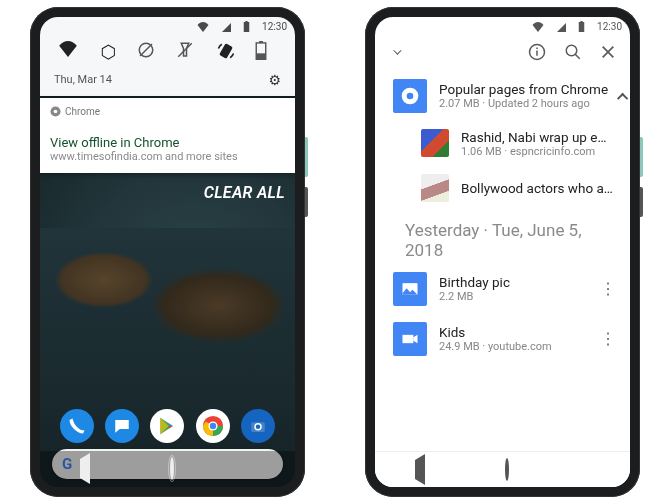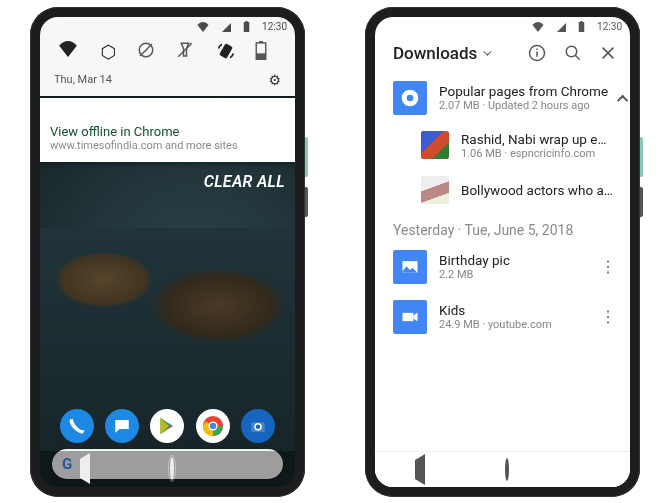--- a/index.html
+++ b/index.html
@@ -141,21 +141,21 @@
   }
   .dl-item .thumb.sm{ width:28px; height:28px; }
   .thumb.blue{ background:#4285F4; }
   .thumb.img1{ background:linear-gradient(135deg,#3b5bd1 40%,#d04a2f 41% 70%,#2e7d32 71%); }
   .thumb.img2{ background:linear-gradient(160deg,#eee 40%,#b88 41% 70%,#eed 71%); }
   .dl-item .txt .t{ font-size:13.5px; color:#222; white-space:nowrap; overflow:hidden; text-overflow:ellipsis; max-width:155px;}
   .dl-item .txt .s{ font-size:11px; color:#868686; }
   .dl-item .trail{ margin-left:auto; color:#6b6b6b; font-size:16px; width:16px; text-align:center;}
   .dl-sub{ padding-left:46px; }
   .dl-sub .dl-item{ padding-left:0; }
-  .section-date{ font-size:14px; color:#8a8a8a; padding:10px 18px 4px 18px; }
+  .section-date{ font-size:17px; color:#8a8a8a; padding:10px 18px 4px 30px; }
   .chev{ display:inline-block; width:8px;height:8px;border-right:2px solid #555;border-bottom:2px solid #555; }
   .chev.down{ transform:rotate(45deg) translateY(-2px);}
   .chev.up{ transform:rotate(-135deg) translateY(-2px);}
   .chev.sm{ width:6px;height:6px;border-width:1.5px;}
   svg{display:block}
 </style>
 </head>
 <body>
 
 <div class="phone">
@@ -218,20 +218,29 @@
             </svg>
           </span>
       </div>
       <div class="qs-bottom">
         <span>Thu, Mar 14</span>
         <span style="font-size:14px;color:#333">⚙</span>
       </div>
     </div>
 
     <div class="notif">
+      <div class="app">
+        <span>
+            <svg width="11" height="11" viewBox="0 0 24 24">
+              <circle cx="12" cy="12" r="11" fill="#888"></circle>
+              <circle cx="12" cy="12" r="4" fill="#fff"></circle>
+            </svg>
+          </span>
+        <span>Chrome</span>
+      </div>
       <div class="title">View offline in Chrome</div>
       <div class="sub">www.timesofindia.com and more sites</div>
     </div>
 
     <div class="clear-all">CLEAR ALL</div>
 
     <div class="dock">
       <div class="app-ico" style="background:#1e88e5">
           <svg width="18" height="18" viewBox="0 0 24 24">
             <path fill="#fff" d="M6 2c1 4 3 9 8 13 2 2 5 3 8 3l-2 4c-8 0-18-10-18-18z"></path>
@@ -299,21 +308,20 @@
       <span>
           <svg width="7" height="11" viewBox="0 0 12 20">
             <path fill="currentColor" d="M4 0h4v2h3v18H1V2h3z"></path>
           </svg>
         </span>
       <span>12:30</span>
     </div>
 
     <div class="dl-header">
       <div class="dl-title">
-        <span>Downloads</span>
         <span class="chev down sm"></span>
       </div>
       <div class="dl-actions">
         <span>
             <svg width="18" height="18" viewBox="0 0 24 24">
               <circle cx="12" cy="12" r="10" fill="none" stroke="#5a5a5a" stroke-width="2"></circle>
               <rect x="11" y="10" width="2" height="7" fill="#5a5a5a"></rect>
               <rect x="11" y="6" width="2" height="2" fill="#5a5a5a"></rect>
             </svg>
           </span>

